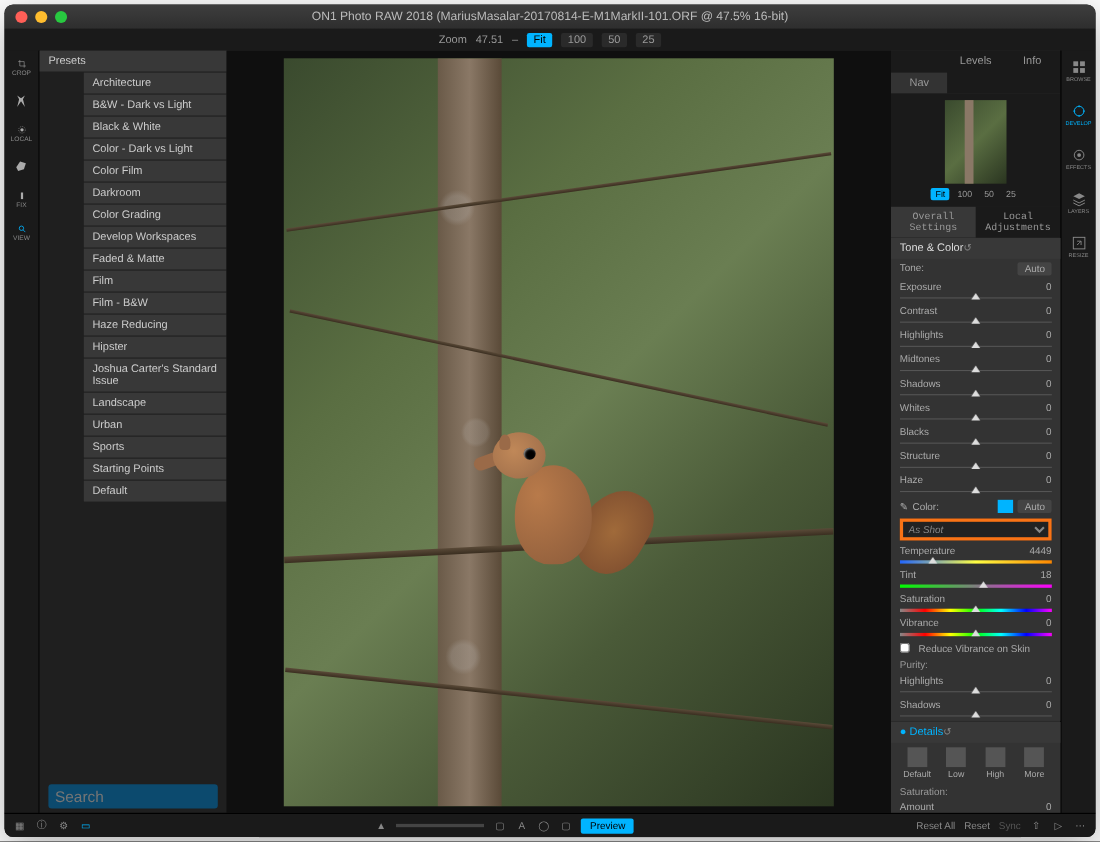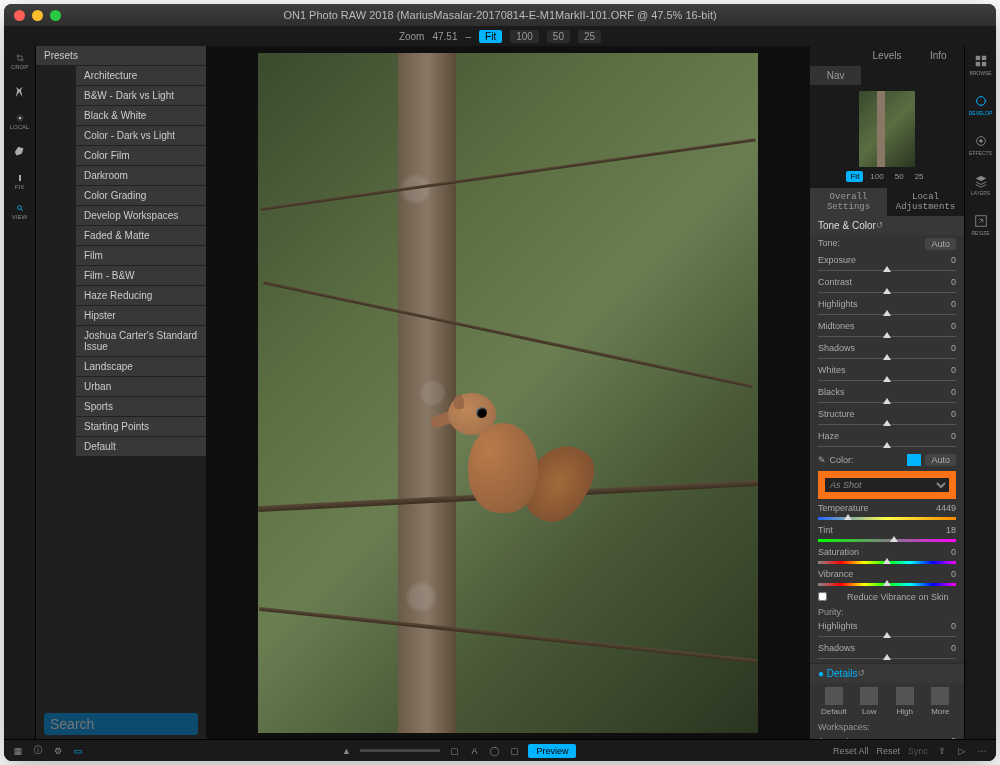--- a/index.html
+++ b/index.html
@@ -70,22 +70,22 @@
 .track { position:absolute; left:0; right:0; top:3px; height:1px; background:#555; }
 .track.grad1 { height:3px; top:2px; background:linear-gradient(90deg,#26f,#ff4,#f80); }
 .track.grad2 { height:3px; top:2px; background:linear-gradient(90deg,#0f0,#f0f); }
 .track.grad3 { height:3px; top:2px; background:linear-gradient(90deg,#888,#f00,#ff0,#0f0,#0ff,#00f,#f0f); }
 .thumb2 { position:absolute; top:-1px; width:0; height:0; border-left:4px solid transparent; border-right:4px solid transparent; border-bottom:6px solid #ddd; transform:translateX(-4px); cursor:pointer; }
 .toneline { display:flex; justify-content:space-between; padding:3px 8px; color:#aaa; font-size:9px; }
 .autobtn { background:#444; padding:1px 6px; border-radius:2px; cursor:pointer; }
 .colorline { display:flex; align-items:center; gap:4px; padding:3px 8px; color:#aaa; font-size:9px; }
 .swatch { width:14px; height:12px; background:#00b4ff; cursor:pointer; }
 .wbsel { margin:2px 8px; }
-.wbsel select { width:100%; background:#222; color:#888; border:7px solid #f97316; font-size:9px; padding:1px; font-style:italic; }
-.chk { display:flex; align-items:flex-start; gap:20px; padding:3px 8px; color:#aaa; font-size:9px; }
+.wbsel select { width:100%; background:#222; color:#888; border:3px solid #f97316; font-size:9px; padding:1px; font-style:italic; }
+.chk { display:flex; align-items:flex-start; gap:8px; padding:3px 8px; color:#aaa; font-size:9px; }
 .chk input { width:9px; height:9px; accent-color:#00b4ff; }
 .detbtns { display:flex; gap:4px; padding:4px 8px; }
 .detbtn { flex:1; display:flex; flex-direction:column; align-items:center; color:#aaa; font-size:8px; cursor:pointer; }
 .detbtn .sq { width:18px; height:18px; background:#555; margin-bottom:2px; }
 .sub { color:#999; font-size:9px; padding:2px 8px; }
 .footer { height:22px; background:#1a1a1a; border-top:1px solid #000; display:flex; align-items:center; padding:0 8px; gap:8px; color:#888; font-size:9px; }
 .footer .fgrow { flex:1; }
 .footer .fbtn { cursor:pointer; }
 .previewbtn { background:#00b4ff; color:#000; padding:2px 8px; border-radius:2px; font-size:9px; cursor:pointer; }
 .ficon { width:12px; height:12px; display:inline-flex; align-items:center; justify-content:center; }
@@ -420,21 +420,21 @@
               </div>
             <div class="detbtn">
                 <div class="sq"></div>
                 <span>High</span>
               </div>
             <div class="detbtn">
                 <div class="sq"></div>
                 <span>More</span>
               </div>
           </div>
-          <div class="sub">Workspaces:</div>
+          <div class="sub">Saturation:</div>
           <div id="sharpsliders">
               <div class="row">
                 <div class="rowhd">
                   <span>Amount</span>
                   <span>0</span>
                 </div>
                 <div class="slider">
                   <div class="track "></div>
                   <div class="thumb2" style="left:3%"></div>
                 </div>

